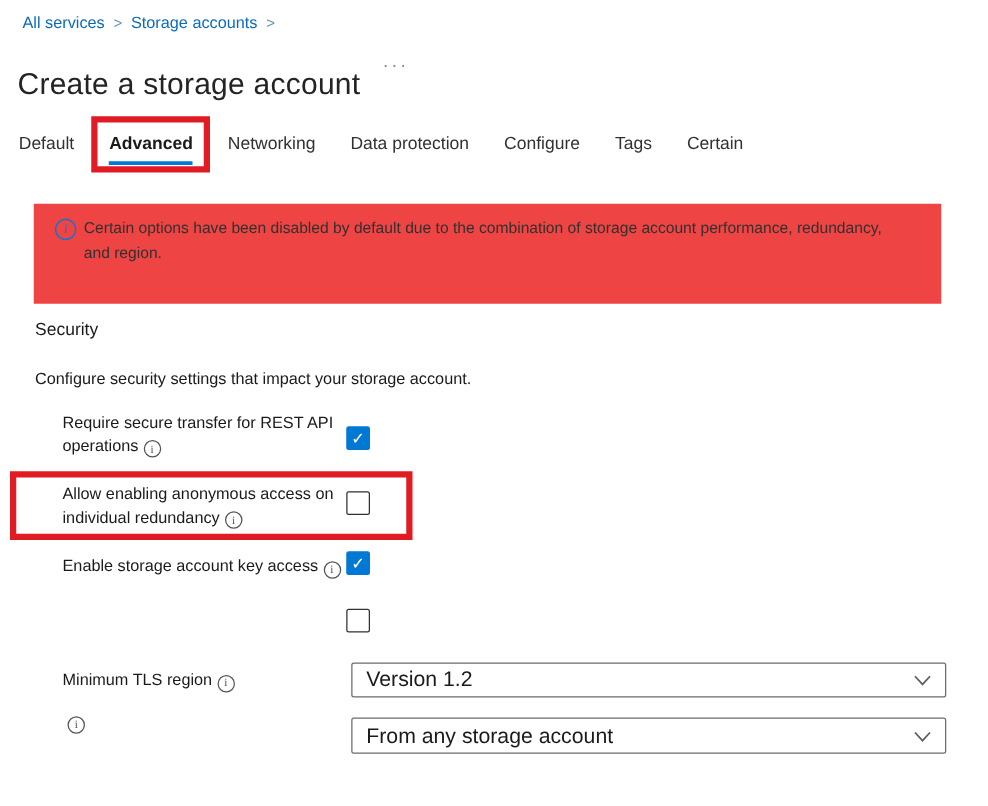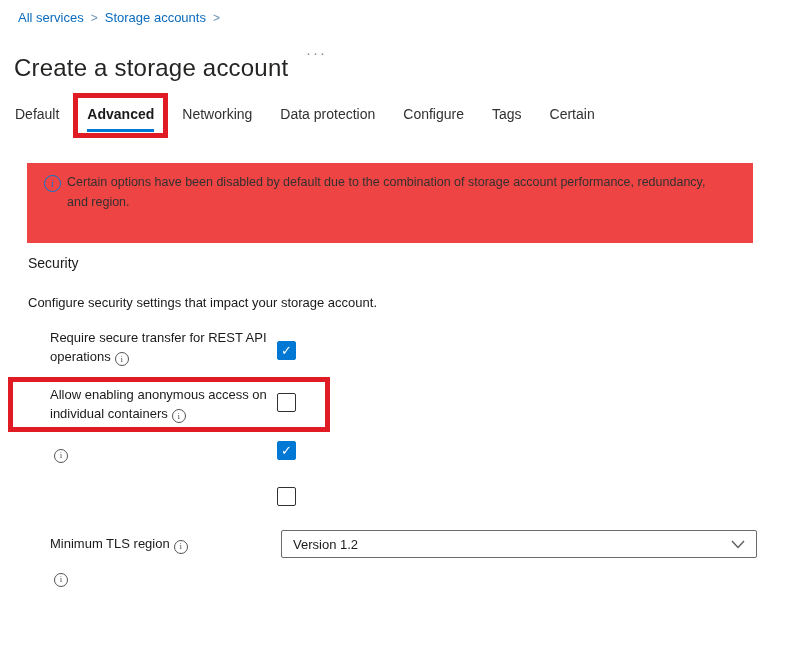--- a/index.html
+++ b/index.html
@@ -111,21 +111,21 @@
   .checkbox.checked::after{
     content:"\2713";
     position:absolute;left:0;right:0;top:0;bottom:0;
     display:flex;align-items:center;justify-content:center;
     color:#ffffff;font-size:13px;font-weight:bold;
   }
   .select{
     position:absolute;left:281px;width:476px;height:28px;
     box-sizing:border-box;
     border:1px solid #6b6b6b;border-radius:2px;background:#fff;
-    font-size:13px;color:#1b1a19;
+    font-size:17px;color:#1b1a19;
     display:flex;align-items:center;
     padding:0 30px 0 11px;
     cursor:pointer;
   }
   .select .chevron{
     position:absolute;right:11px;top:50%;margin-top:-4px;
     width:14px;height:9px;display:block;
   }
   .annotation-box{
     position:absolute;border:5px solid #e01b24;
@@ -168,38 +168,44 @@
   <div class="section-heading">Security</div>
   <div class="section-desc">Configure security settings that impact your storage account.</div>
 
   <div class="row-label" style="top:329px">
     <span>Require secure transfer for REST API operations</span><span class="info-icon"></span>
   </div>
   <div class="checkbox field-checkbox checked" style="top:341px"></div>
 
   <div class="annotation-box" style="left:8px;top:377px;width:322px;height:55px"></div>
   <div class="row-label" style="top:386px">
-    <span>Allow enabling anonymous access on individual containers</span><span class="info-icon"></span>
+    <span>Allow enabling anonymous access on individual redundancy</span><span class="info-icon"></span>
   </div>
   <div class="checkbox field-checkbox" style="top:393px"></div>
 
   <div class="row-label" style="top:444px">
-    <span class="info-icon"></span>
+    <span>Enable storage account key access</span><span class="info-icon"></span>
   </div>
   <div class="checkbox field-checkbox checked" style="top:441px"></div>
 
   <div class="checkbox field-checkbox" style="top:487px"></div>
 
   <div class="row-label" style="top:535px">
     <span>Minimum TLS region</span><span class="info-icon"></span>
   </div>
   <div class="select" style="top:530px">
     <span>Version 1.2</span>
     <svg class="chevron" viewBox="0 0 14 9">
         <path d="M1 1 L7 7.5 L13 1" stroke="#605e5c" stroke-width="1.4" fill="none"></path>
       </svg>
   </div>
 
   <div class="row-label" style="top:568px">
     <span class="info-icon"></span>
   </div>
+  <div class="select" style="top:574px;height:29px">
+    <span>From any storage account</span>
+    <svg class="chevron" viewBox="0 0 14 9">
+        <path d="M1 1 L7 7.5 L13 1" stroke="#605e5c" stroke-width="1.4" fill="none"></path>
+      </svg>
+  </div>
 
 </div>
 
 </body></html>

